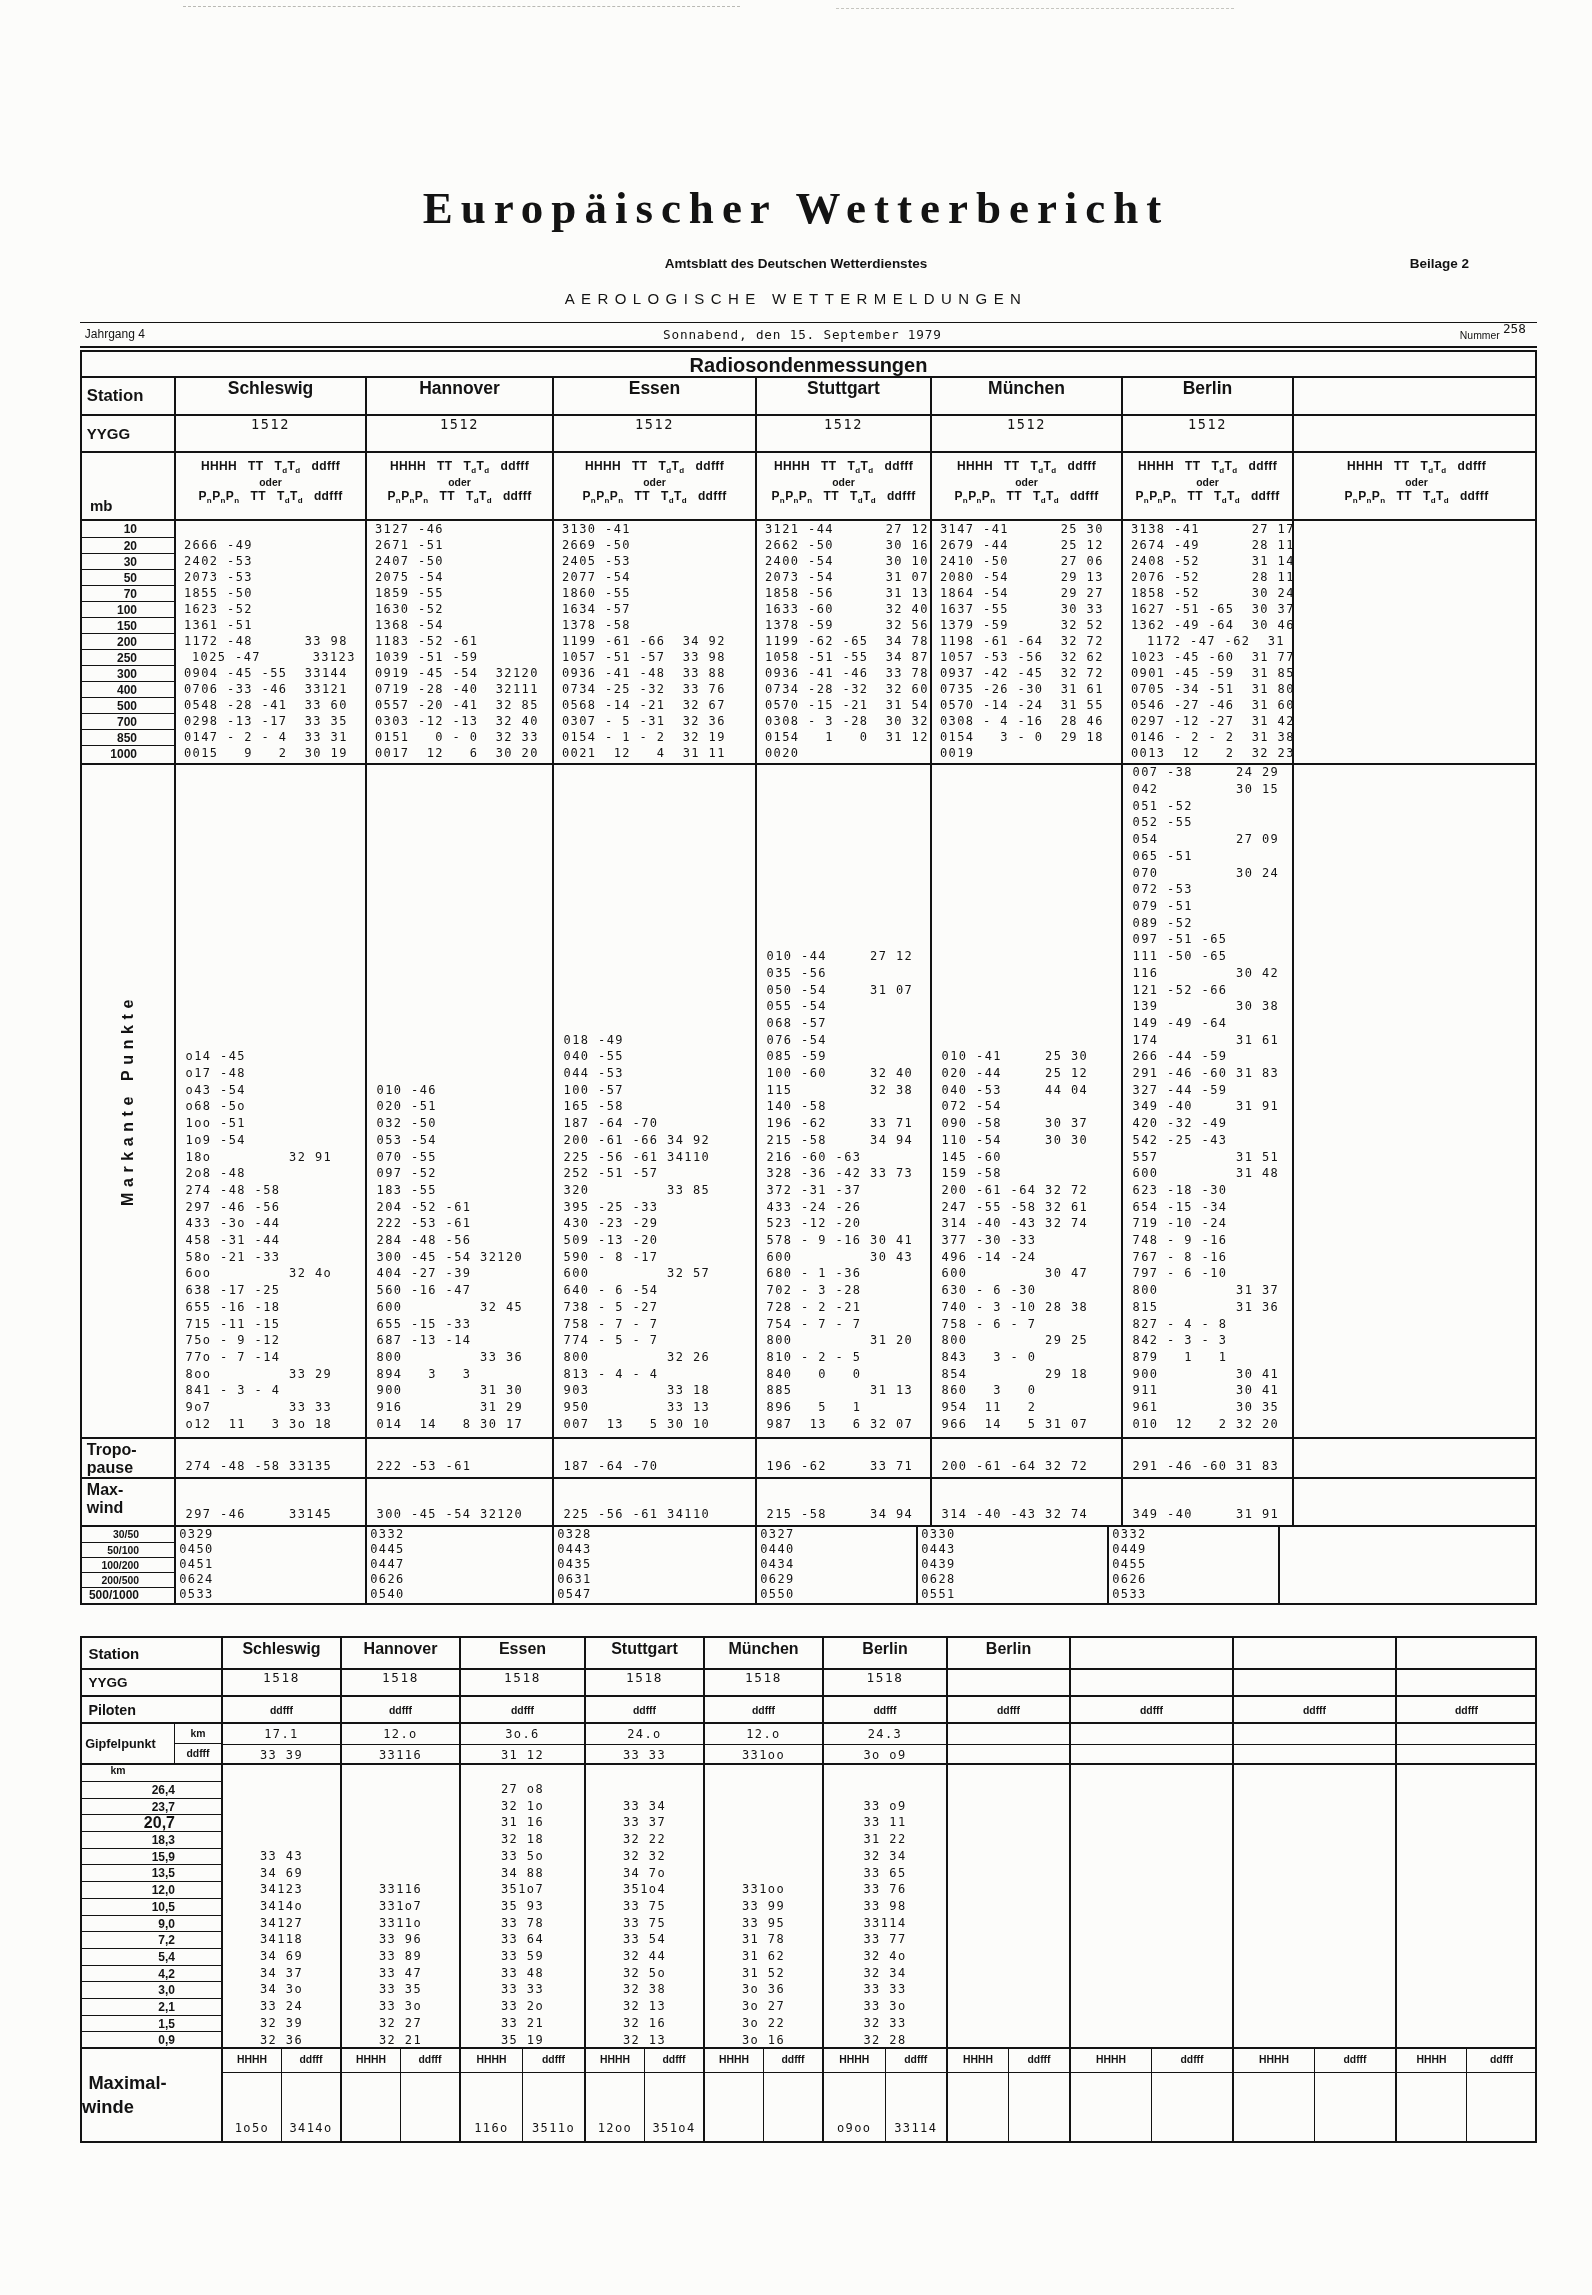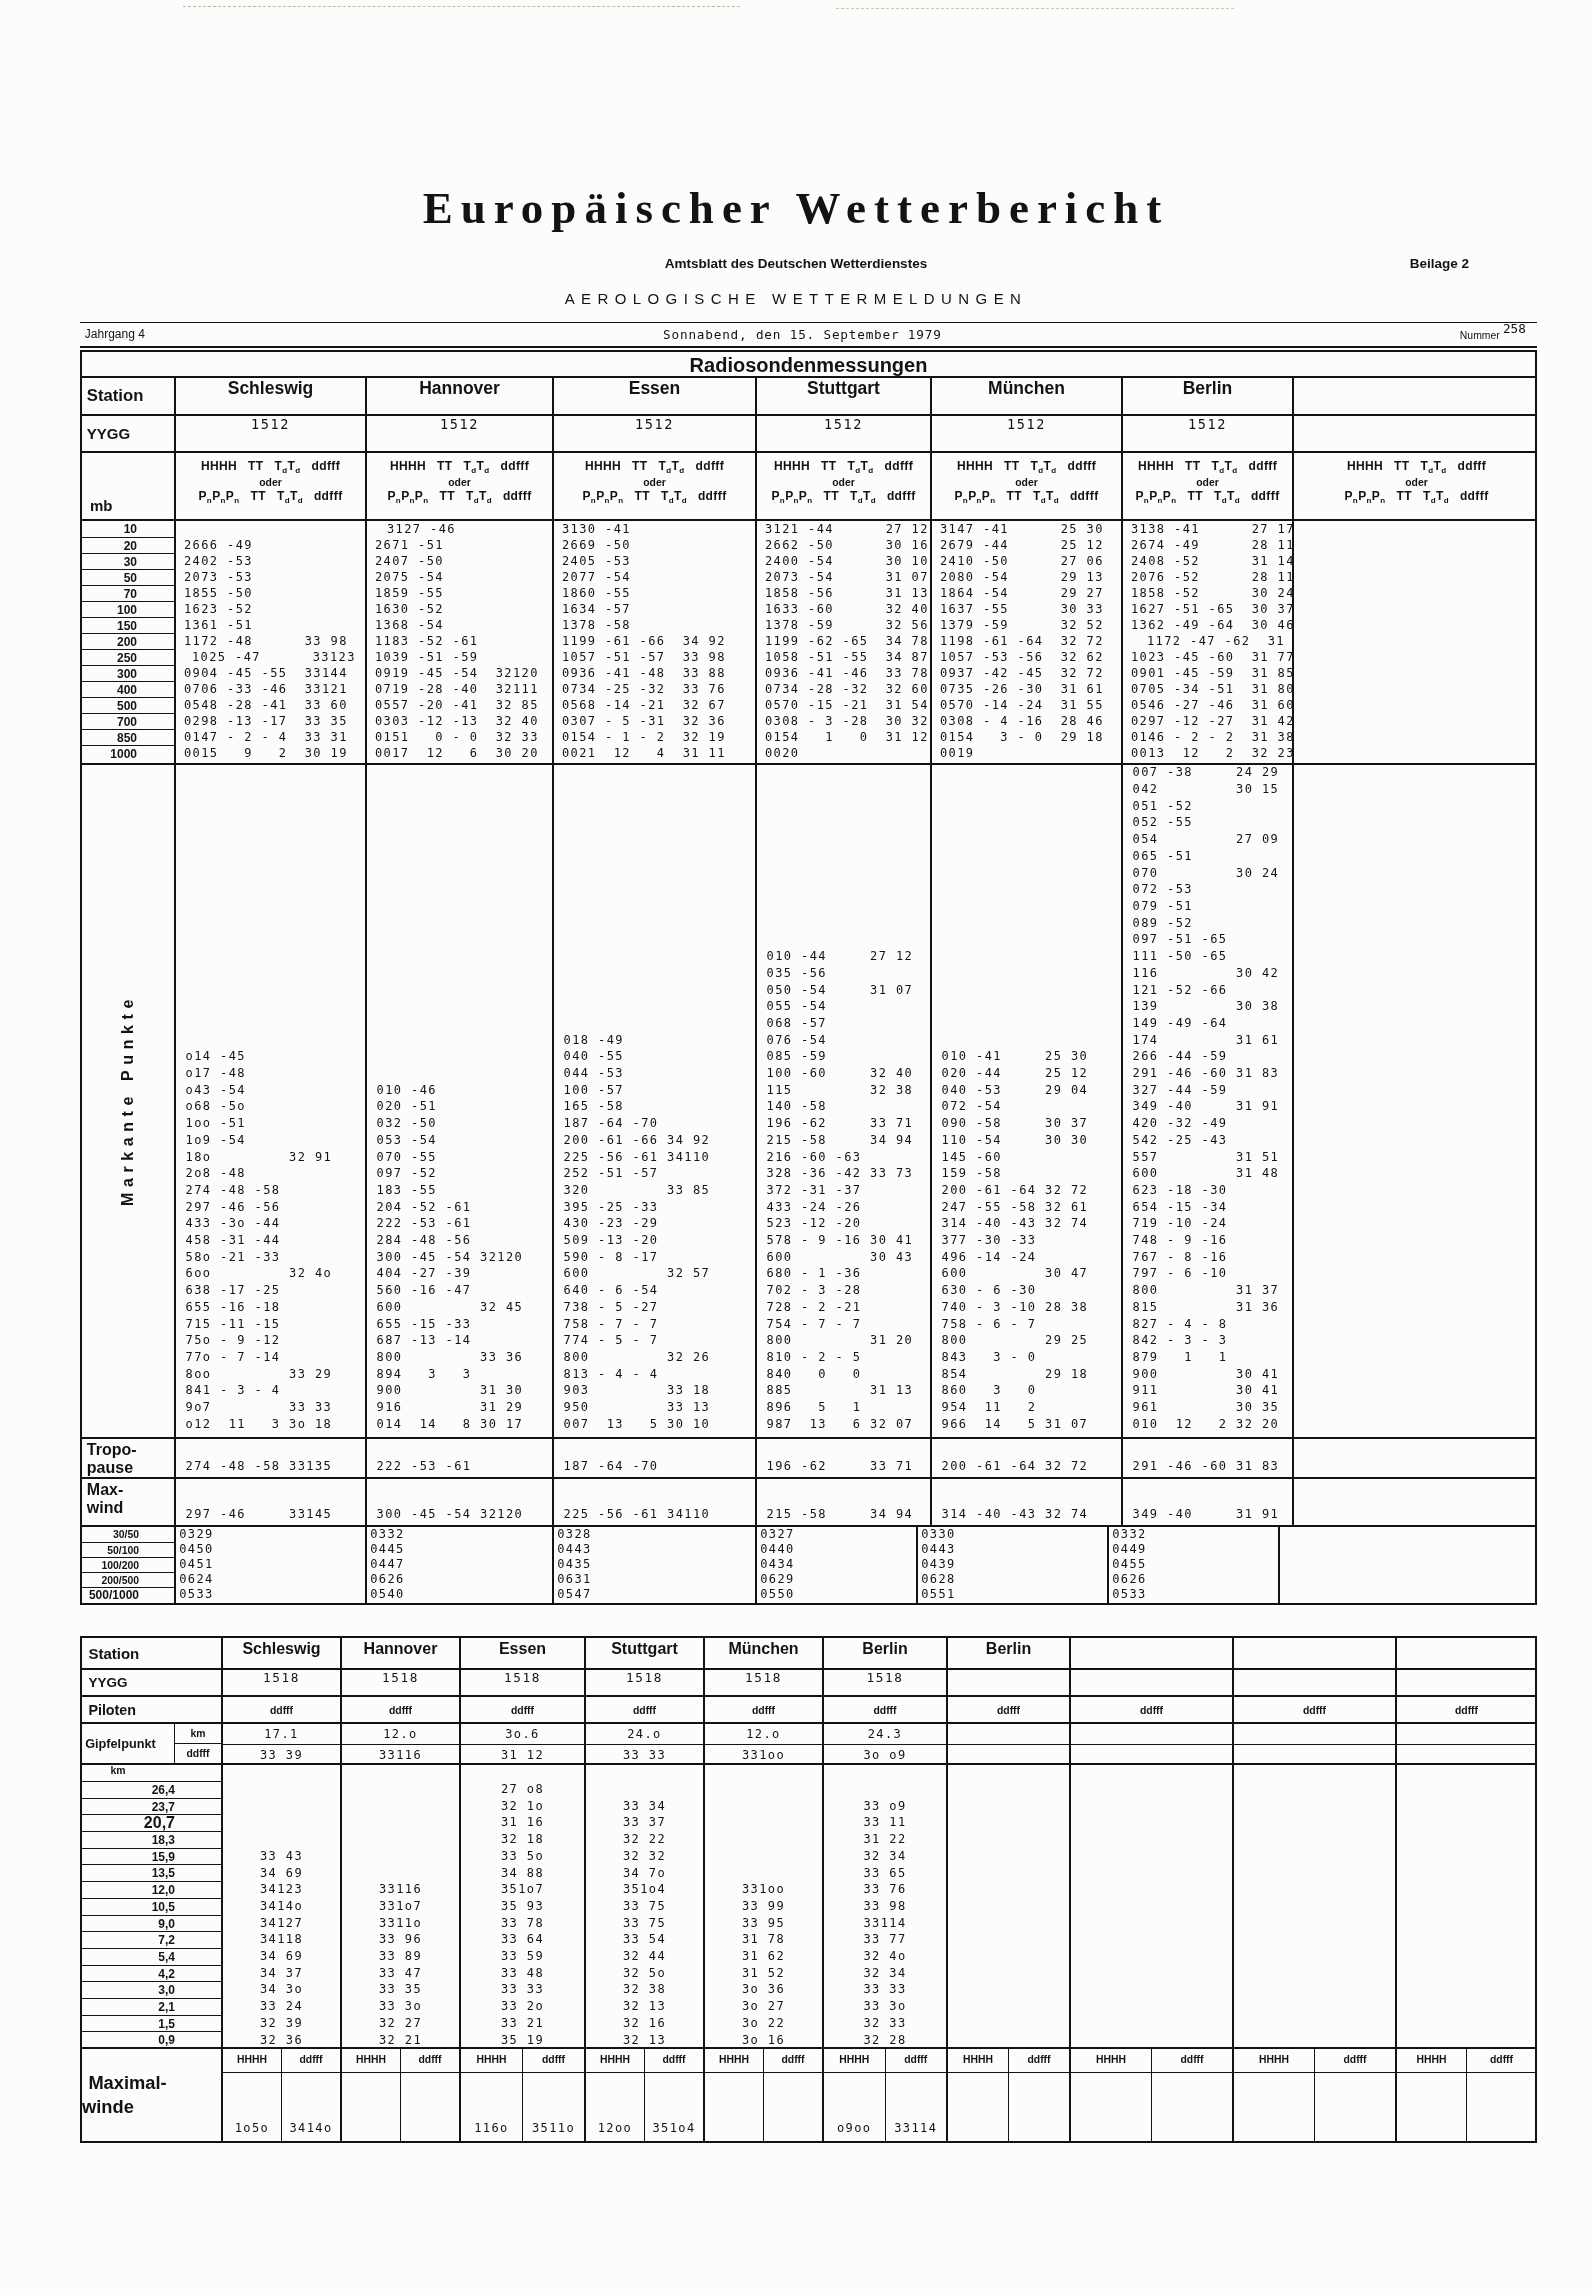--- a/index.html
+++ b/index.html
@@ -241,21 +241,21 @@
           <div class="ln data-lines" style="line-height: 16px; padding-left: 8px;">1172 -48      33 98</div>
           <div class="ln data-lines" style="line-height: 16px; padding-left: 16px;">1025 -47      33123</div>
           <div class="ln data-lines" style="line-height: 16px; padding-left: 8px;">0904 -45 -55  33144</div>
           <div class="ln data-lines" style="line-height: 16px; padding-left: 8px;">0706 -33 -46  33121</div>
           <div class="ln data-lines" style="line-height: 16px; padding-left: 8px;">0548 -28 -41  33 60</div>
           <div class="ln data-lines" style="line-height: 16px; padding-left: 8px;">0298 -13 -17  33 35</div>
           <div class="ln data-lines" style="line-height: 16px; padding-left: 8px;">0147 - 2 - 4  33 31</div>
           <div class="ln data-lines" style="line-height: 16px; padding-left: 8px;">0015   9   2  30 19</div>
         </div>
         <div class="cell bl" style="width: 187px;">
-          <div class="ln data-lines" style="line-height: 16px; padding-left: 20px;">3127 -46</div>
+          <div class="ln data-lines" style="line-height: 16px; padding-left: 8px;">3127 -46</div>
           <div class="ln data-lines" style="line-height: 16px; padding-left: 8px;">2671 -51</div>
           <div class="ln data-lines" style="line-height: 16px; padding-left: 8px;">2407 -50</div>
           <div class="ln data-lines" style="line-height: 16px; padding-left: 8px;">2075 -54</div>
           <div class="ln data-lines" style="line-height: 16px; padding-left: 8px;">1859 -55</div>
           <div class="ln data-lines" style="line-height: 16px; padding-left: 8px;">1630 -52</div>
           <div class="ln data-lines" style="line-height: 16px; padding-left: 8px;">1368 -54</div>
           <div class="ln data-lines" style="line-height: 16px; padding-left: 8px;">1183 -52 -61</div>
           <div class="ln data-lines" style="line-height: 16px; padding-left: 8px;">1039 -51 -59</div>
           <div class="ln data-lines" style="line-height: 16px; padding-left: 8px;">0919 -45 -54  32120</div>
           <div class="ln data-lines" style="line-height: 16px; padding-left: 8px;">0719 -28 -40  32111</div>
@@ -441,21 +441,21 @@
           <div class="ln data-lines" style="line-height: 16.7px; padding-left: 9.6px;">800         31 20</div>
           <div class="ln data-lines" style="line-height: 16.7px; padding-left: 9.6px;">810 - 2 - 5</div>
           <div class="ln data-lines" style="line-height: 16.7px; padding-left: 9.6px;">840   0   0</div>
           <div class="ln data-lines" style="line-height: 16.7px; padding-left: 9.6px;">885         31 13</div>
           <div class="ln data-lines" style="line-height: 16.7px; padding-left: 9.6px;">896   5   1</div>
           <div class="ln data-lines" style="line-height: 16.7px; padding-left: 9.6px;">987  13   6 32 07</div>
         </div>
         <div class="cell bl" style="width: 191px; display: flex; flex-direction: column; justify-content: flex-end; padding-bottom: 4px;">
           <div class="ln data-lines" style="line-height: 16.7px; padding-left: 9.6px;">010 -41     25 30</div>
           <div class="ln data-lines" style="line-height: 16.7px; padding-left: 9.6px;">020 -44     25 12</div>
-          <div class="ln data-lines" style="line-height: 16.7px; padding-left: 9.6px;">040 -53     29 04</div>
+          <div class="ln data-lines" style="line-height: 16.7px; padding-left: 9.6px;">040 -53     44 04</div>
           <div class="ln data-lines" style="line-height: 16.7px; padding-left: 9.6px;">072 -54</div>
           <div class="ln data-lines" style="line-height: 16.7px; padding-left: 9.6px;">090 -58     30 37</div>
           <div class="ln data-lines" style="line-height: 16.7px; padding-left: 9.6px;">110 -54     30 30</div>
           <div class="ln data-lines" style="line-height: 16.7px; padding-left: 9.6px;">145 -60</div>
           <div class="ln data-lines" style="line-height: 16.7px; padding-left: 9.6px;">159 -58</div>
           <div class="ln data-lines" style="line-height: 16.7px; padding-left: 9.6px;">200 -61 -64 32 72</div>
           <div class="ln data-lines" style="line-height: 16.7px; padding-left: 9.6px;">247 -55 -58 32 61</div>
           <div class="ln data-lines" style="line-height: 16.7px; padding-left: 9.6px;">314 -40 -43 32 74</div>
           <div class="ln data-lines" style="line-height: 16.7px; padding-left: 9.6px;">377 -30 -33</div>
           <div class="ln data-lines" style="line-height: 16.7px; padding-left: 9.6px;">496 -14 -24</div>

